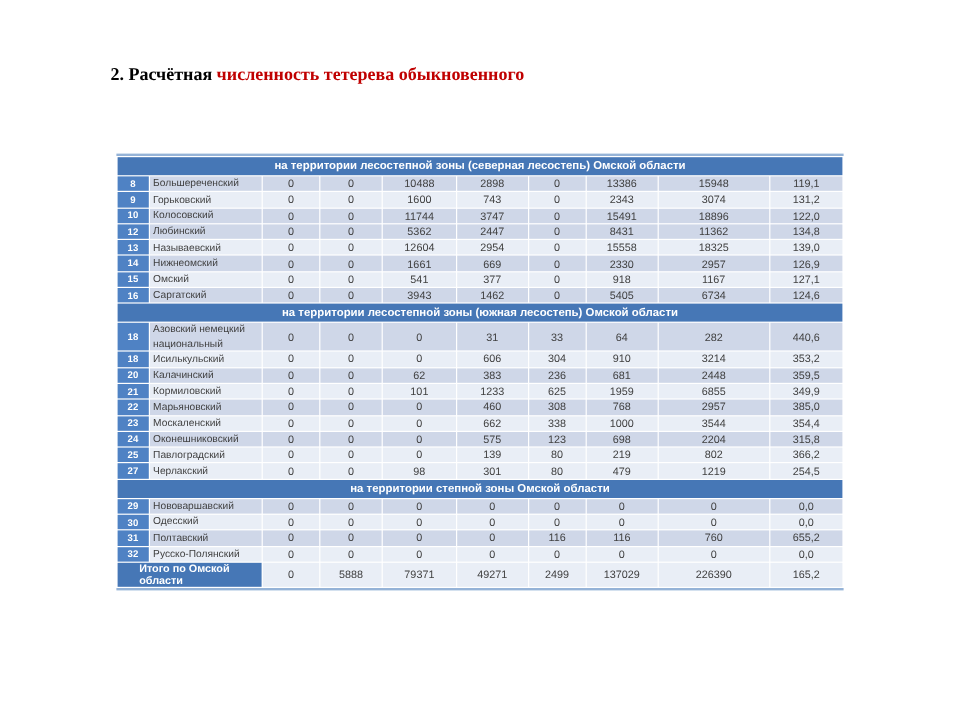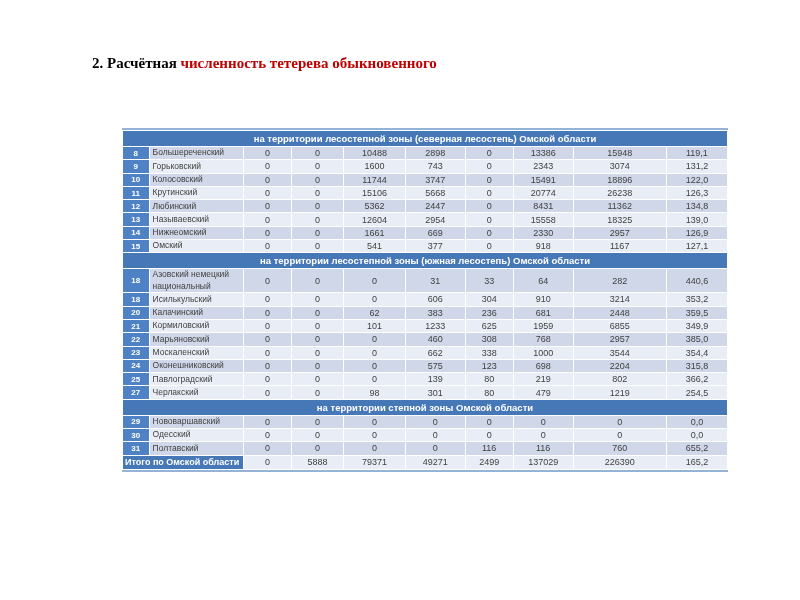--- a/index.html
+++ b/index.html
@@ -9,21 +9,20 @@
   }
   .title{
     position:absolute;left:92px;top:55px;margin:0;white-space:nowrap;
     font-family:"Liberation Serif",serif;font-size:15px;font-weight:bold;color:#000000;
   }
   .title .hl{color:var(--title-red,#c00000);}
   .table-wrap{
     position:absolute;left:97px;top:128px;width:606px;
     border-top:2px solid var(--edge,#95b3d7);
     border-bottom:2px solid var(--edge,#95b3d7);
-    margin-left:25px;
   }
   table{
     width:100%;border-collapse:separate;border-spacing:1px;
     table-layout:fixed;background:#ffffff;
   }
   td{overflow:hidden;vertical-align:middle;padding:0;}
   .section-header{
     background:var(--accent,#4677b6);color:#ffffff;font-weight:bold;
     font-size:9.5px;text-align:center;height:13px;padding:1px 0;
   }
@@ -33,21 +32,21 @@
   }
   .name-cell{
     font-size:8.5px;color:#3f3f3f;text-align:left;padding:0 2px 0 3px;line-height:1.35;
   }
   .val-cell{font-size:9px;color:#3f3f3f;text-align:center;}
   .data-row td{height:12.3px;}
   .band-dark .name-cell,.band-dark .val-cell{background:var(--band-dark,#cfd7e8);}
   .band-light .name-cell,.band-light .val-cell{background:var(--band-light,#e9eef6);}
   .total-label{
     background:var(--accent,#4677b6);color:#ffffff;font-weight:bold;
-    font-size:9px;text-align:left;padding-left:2px;height:13.5px;
+    font-size:9px;text-align:left;padding-left:18px;height:13.5px;
   }
   .total-row .val-cell{background:var(--band-light,#e9eef6);}
 </style>
 </head>
 <body>
 
 <div class="slide">
   <h1 class="title"><span>2. Расчётная </span><span class="hl">численность тетерева обыкновенного</span></h1>
 
   <div class="table-wrap">
@@ -97,32 +96,20 @@
             <td class="name-cell">Колосовский</td>
             <td class="val-cell">0</td>
             <td class="val-cell">0</td>
             <td class="val-cell">11744</td>
             <td class="val-cell">3747</td>
             <td class="val-cell">0</td>
             <td class="val-cell">15491</td>
             <td class="val-cell">18896</td>
             <td class="val-cell">122,0</td>
           </tr>
-          <tr class="data-row band-light">
-            <td class="num-cell">11</td>
-            <td class="name-cell">Крутинский</td>
-            <td class="val-cell">0</td>
-            <td class="val-cell">0</td>
-            <td class="val-cell">15106</td>
-            <td class="val-cell">5668</td>
-            <td class="val-cell">0</td>
-            <td class="val-cell">20774</td>
-            <td class="val-cell">26238</td>
-            <td class="val-cell">126,3</td>
-          </tr>
           <tr class="data-row band-dark">
             <td class="num-cell">12</td>
             <td class="name-cell">Любинский</td>
             <td class="val-cell">0</td>
             <td class="val-cell">0</td>
             <td class="val-cell">5362</td>
             <td class="val-cell">2447</td>
             <td class="val-cell">0</td>
             <td class="val-cell">8431</td>
             <td class="val-cell">11362</td>
@@ -156,20 +143,32 @@
             <td class="num-cell">15</td>
             <td class="name-cell">Омский</td>
             <td class="val-cell">0</td>
             <td class="val-cell">0</td>
             <td class="val-cell">541</td>
             <td class="val-cell">377</td>
             <td class="val-cell">0</td>
             <td class="val-cell">918</td>
             <td class="val-cell">1167</td>
             <td class="val-cell">127,1</td>
+          </tr>
+          <tr class="data-row band-dark">
+            <td class="num-cell">16</td>
+            <td class="name-cell">Саргатский</td>
+            <td class="val-cell">0</td>
+            <td class="val-cell">0</td>
+            <td class="val-cell">3943</td>
+            <td class="val-cell">1462</td>
+            <td class="val-cell">0</td>
+            <td class="val-cell">5405</td>
+            <td class="val-cell">6734</td>
+            <td class="val-cell">124,6</td>
           </tr>
           <tr>
             <td class="section-header" colspan="10">на территории лесостепной зоны (южная лесостепь) Омской области</td>
           </tr>
           <tr class="data-row band-dark">
             <td class="num-cell">18</td>
             <td class="name-cell">Азовский немецкий национальный</td>
             <td class="val-cell">0</td>
             <td class="val-cell">0</td>
             <td class="val-cell">0</td>
@@ -306,20 +305,32 @@
             <td class="num-cell">31</td>
             <td class="name-cell">Полтавский</td>
             <td class="val-cell">0</td>
             <td class="val-cell">0</td>
             <td class="val-cell">0</td>
             <td class="val-cell">0</td>
             <td class="val-cell">116</td>
             <td class="val-cell">116</td>
             <td class="val-cell">760</td>
             <td class="val-cell">655,2</td>
+          </tr>
+          <tr class="data-row band-light">
+            <td class="num-cell">32</td>
+            <td class="name-cell">Русско-Полянский</td>
+            <td class="val-cell">0</td>
+            <td class="val-cell">0</td>
+            <td class="val-cell">0</td>
+            <td class="val-cell">0</td>
+            <td class="val-cell">0</td>
+            <td class="val-cell">0</td>
+            <td class="val-cell">0</td>
+            <td class="val-cell">0,0</td>
           </tr>
           <tr class="total-row">
             <td class="total-label" colspan="2">Итого по Омской области</td>
             <td class="val-cell">0</td>
             <td class="val-cell">5888</td>
             <td class="val-cell">79371</td>
             <td class="val-cell">49271</td>
             <td class="val-cell">2499</td>
             <td class="val-cell">137029</td>
             <td class="val-cell">226390</td>

